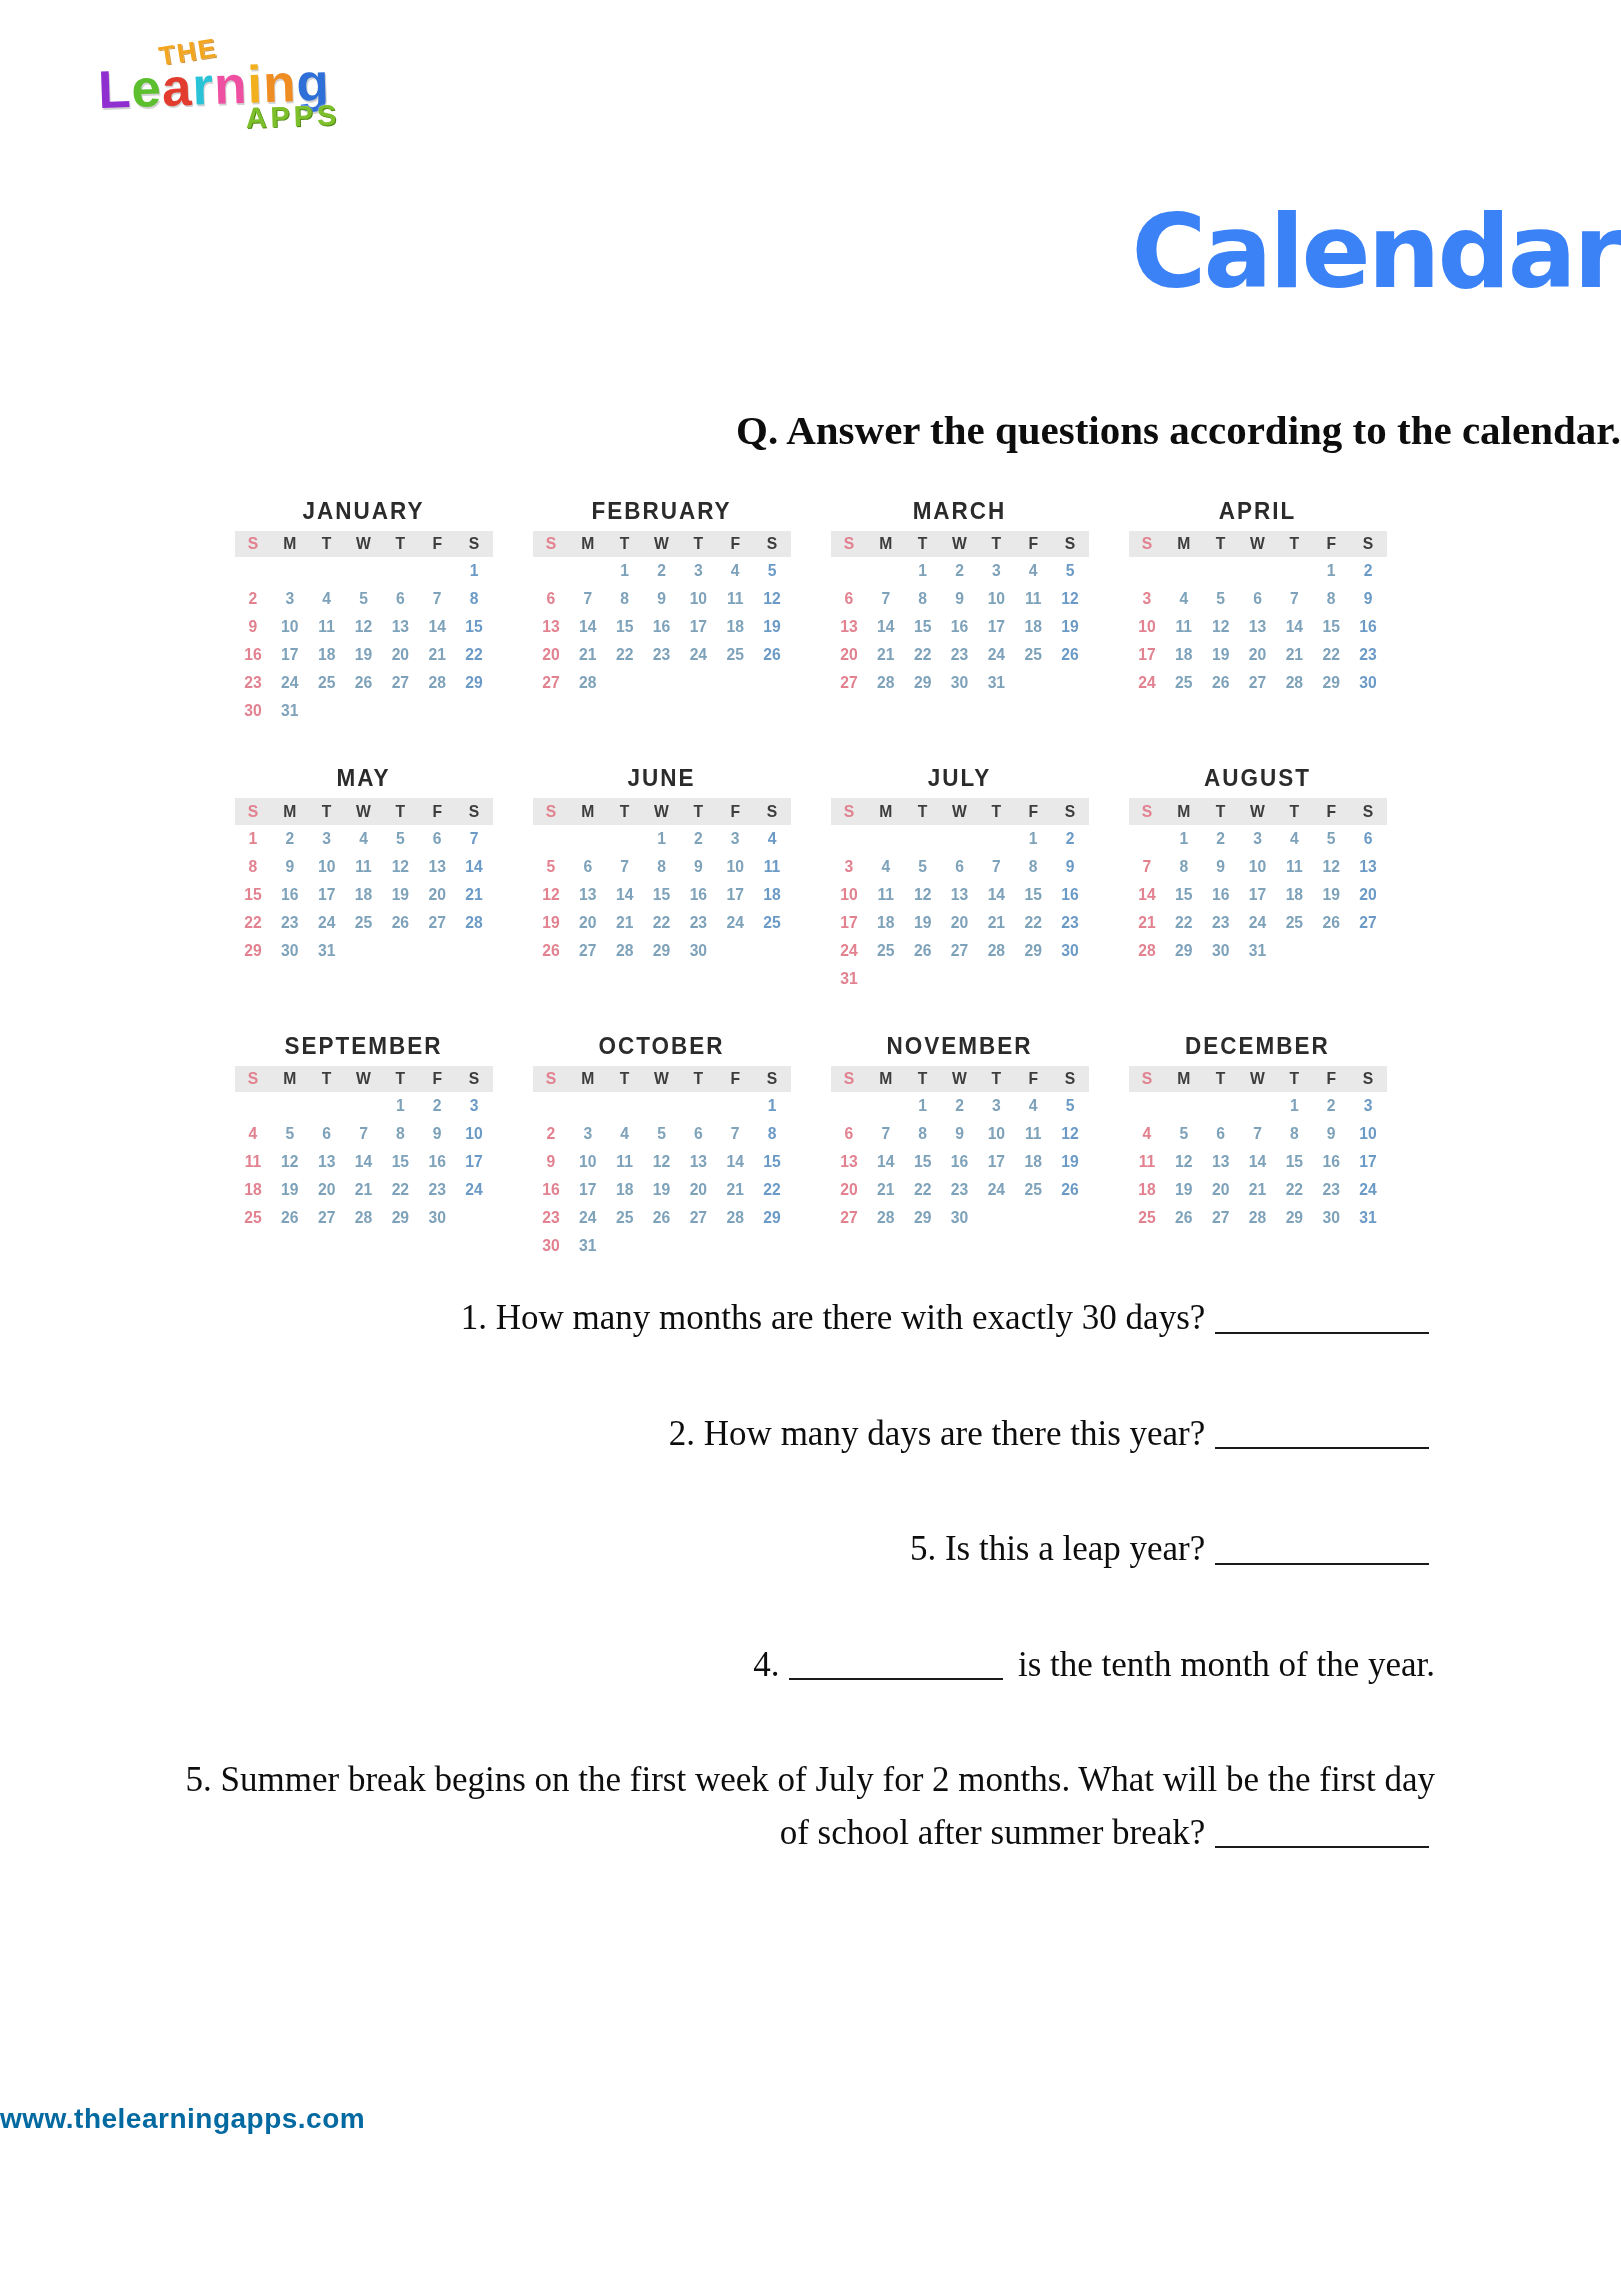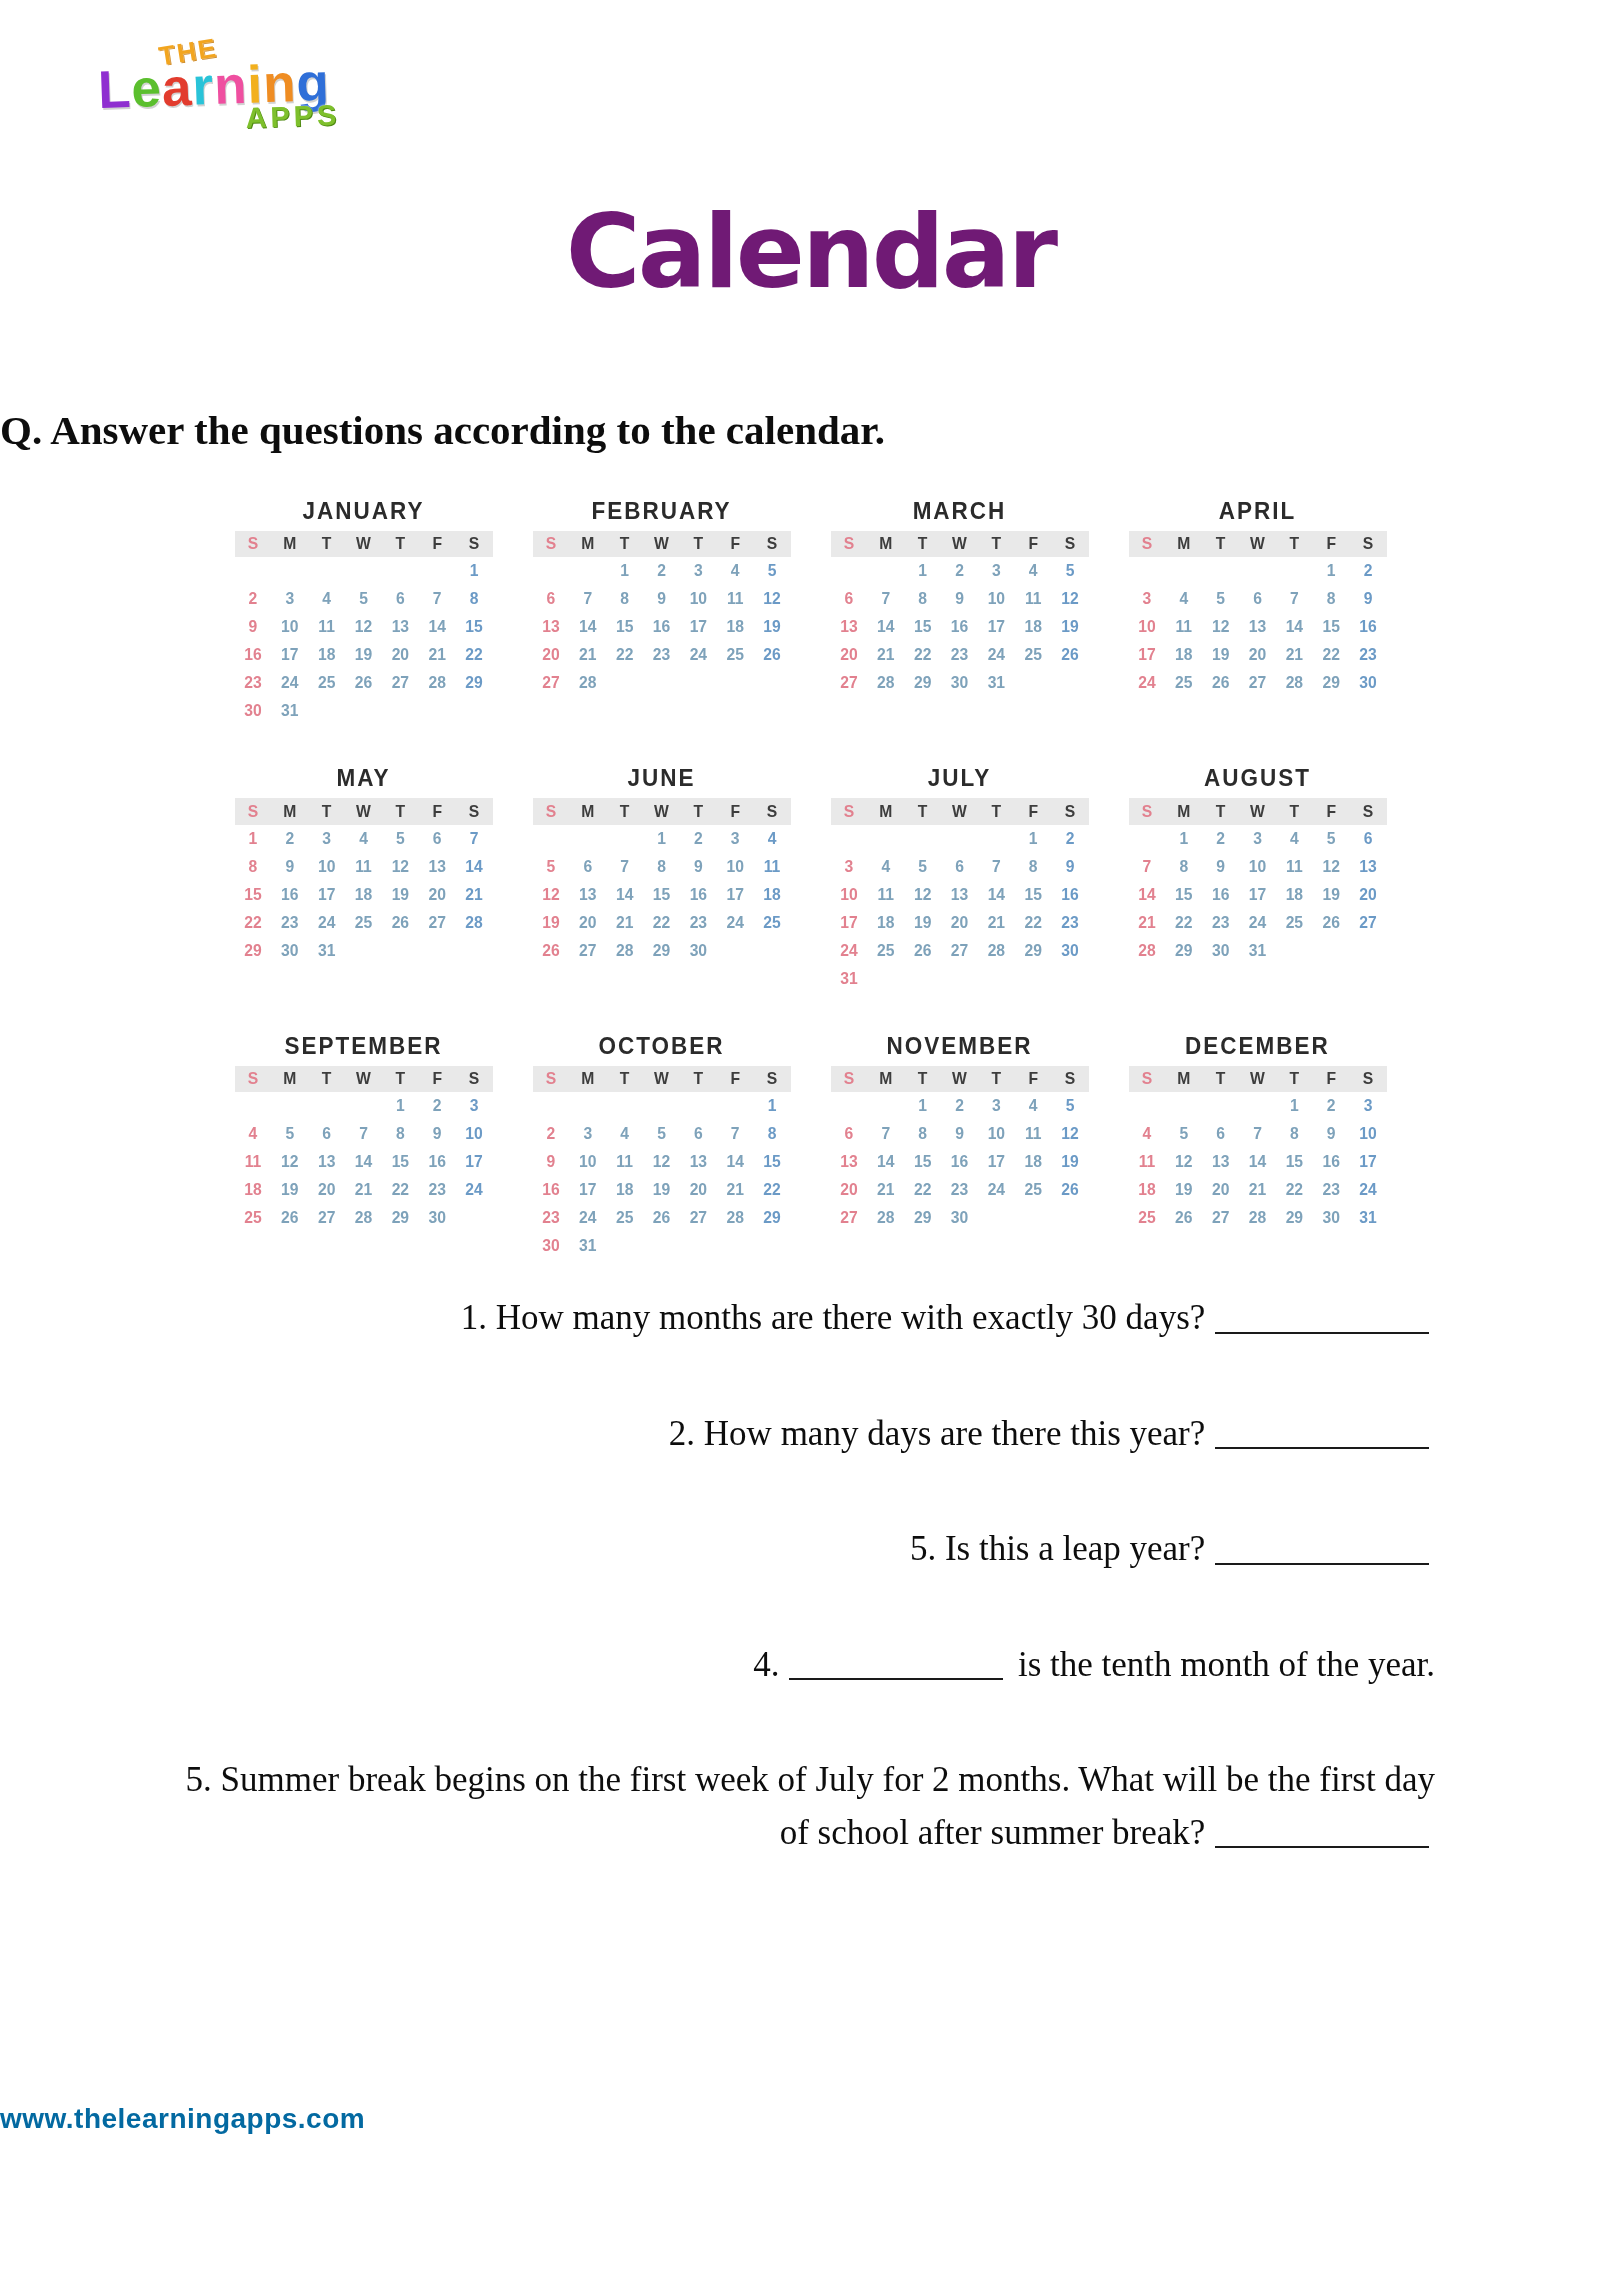--- a/index.html
+++ b/index.html
@@ -19,26 +19,26 @@
   .logo-learning { font-weight:bold; font-size:53px; margin-top:-11.8px; letter-spacing:1px; }
   .logo-learning span { text-shadow:1px 2px 0 rgba(0,0,0,0.18), 0 0 2px #fff; }
   .logo-apps {
     font-weight:bold; font-size:29px; letter-spacing:3.9px; color:#7ec02c;
     text-align:right; margin-top:-13.7px; margin-right:53px;
     text-shadow:1px 1px 0 #4f8a12, 0 0 2px #fff;
   }
 
   
   .title {
-    position:absolute; top:192px; left:0; width:100%; margin:0; text-align:center;
+    position:absolute; top:192px; left:0; width:100%; margin:0; text-align:right;
     font-family:"DejaVu Sans", sans-serif; font-weight:bold; font-size:102px;
-    letter-spacing:-2.9px; color:#701a75;
+    letter-spacing:-2.9px; color:#3b82f6;
   }
   .qheading {
-    position:absolute; top:406px; left:0; width:100%; margin:0; text-align:left;
+    position:absolute; top:406px; left:0; width:100%; margin:0; text-align:right;
     font-family:"Liberation Serif", serif; font-weight:bold; font-size:41px; color:#0d0d0d;
   }
 
   
   .calendar-grid {
     position:absolute; top:498px; left:50%; transform:translateX(-50%);
     display:grid; grid-template-columns:repeat(4, 258px); column-gap:62px; row-gap:30px;gap:40px;
   }
   .month { width:258px; }
   .month-title {

